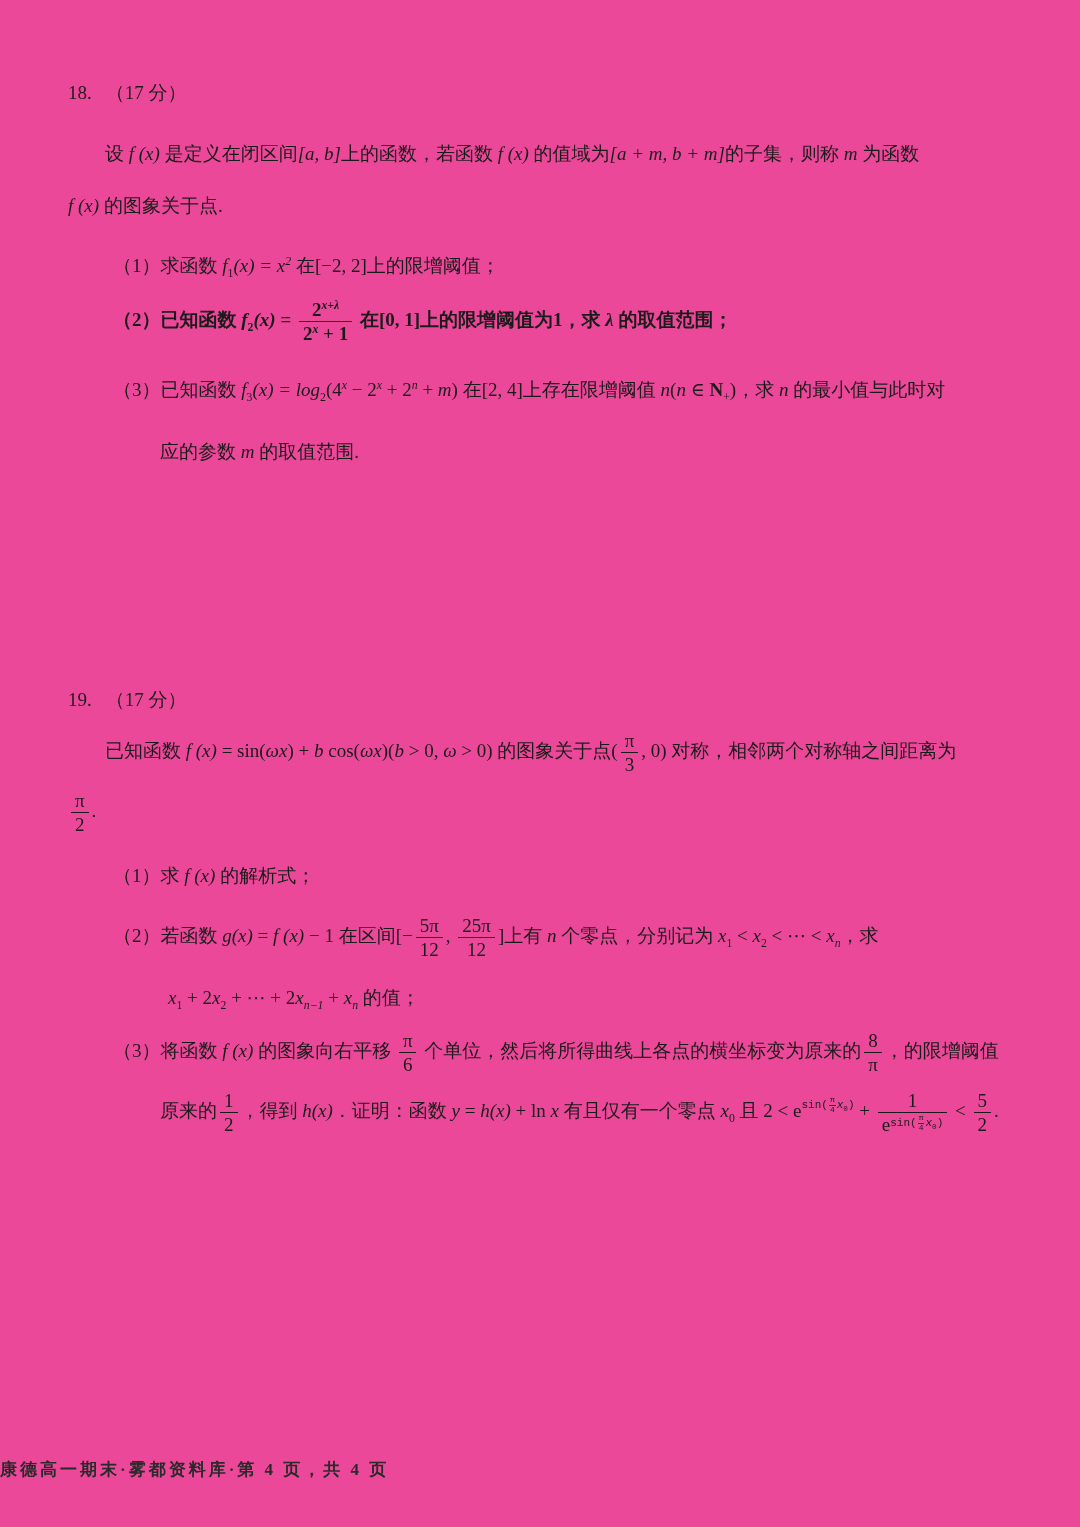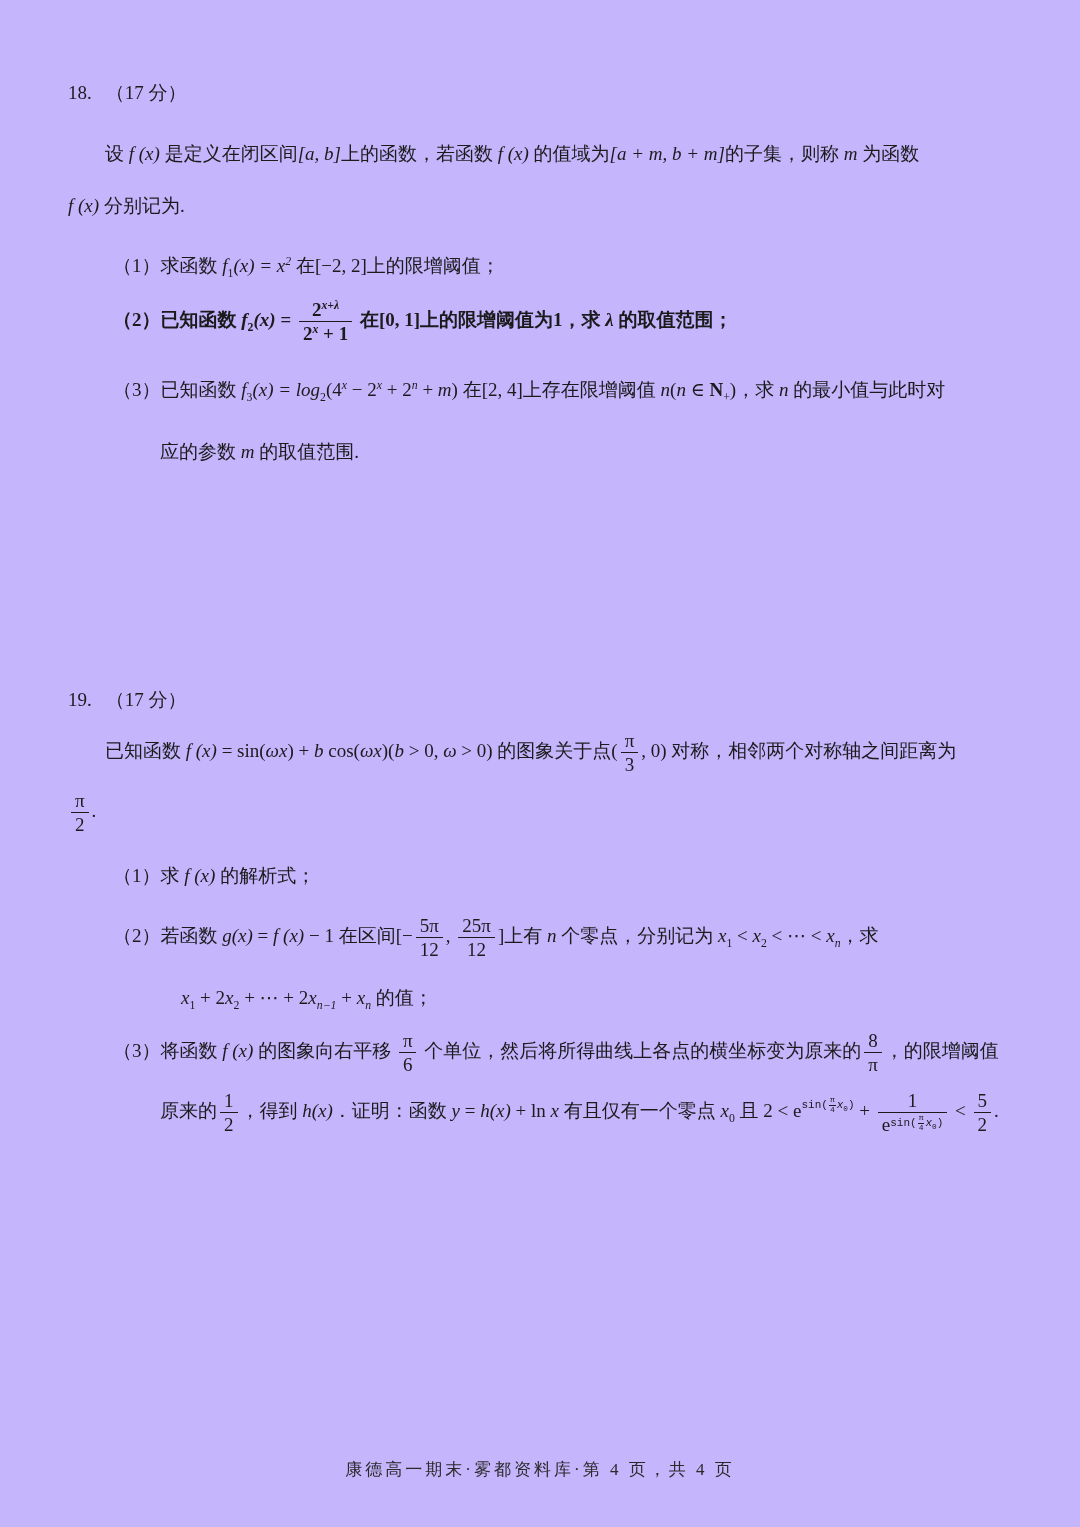--- a/index.html
+++ b/index.html
@@ -1,64 +1,64 @@
 <!DOCTYPE html>
 <html><head>
 <meta charset="utf-8">
 <style>
   html,body{margin:0;padding:0;background:#ffffff;}
-  .page{position:relative;width:1080px;height:1527px;background:#c4b5fd;
+  .page{position:relative;width:1080px;height:1527px;background:#ec4899;
         font-family:"Liberation Serif","DejaVu Serif",serif;color:#1b1b1b;overflow:hidden;}
   .line{position:absolute;white-space:nowrap;font-size:19px;line-height:1.4;}
   .it{font-style:italic;}
   .bold{font-weight:bold;}
   sup{font-size:0.62em;line-height:0;}
   sub{font-size:0.62em;line-height:0;}
   .frac{display:inline-block;vertical-align:middle;text-align:center;margin:0 3px;line-height:1.12;}
   .frac > .num{display:block;padding:0 4px 1px;border-bottom:1.3px solid #1b1b1b;}
   .frac > .den{display:block;padding:1px 4px 0;}
   .sfrac{display:inline-block;vertical-align:middle;text-align:center;margin:0 1px;line-height:1.05;font-size:8px;}
   .sfrac > .num{display:block;border-bottom:0.8px solid #1b1b1b;padding:0 1px;}
   .sfrac > .den{display:block;}
   .esup{display:inline-block;vertical-align:9px;font-size:11px;line-height:1;font-family:Liberation Mono, monospace;}
   .esup sub{font-size:0.7em;}
   .den .esup{vertical-align:5px;}
-  .footer{position:absolute;left:0;right:0;top:1458px;text-align:center;font-size:17px;
-          letter-spacing:3px;color:#2a2a2a;}
+  .footer{position:absolute;left:0;right:0;top:1458px;text-align:left;font-size:17px;
+          letter-spacing:3px;color:#2a2a2a;font-weight:bold;}
 </style>
 </head>
 <body>
 
 <div class="page">
 
   <div class="line" style="left:68px;top:80px;"><span>18.</span><span style="margin-left:14px;">（17 分）</span></div>
 
   <div class="line" style="left:105px;top:141px;"><span>设 </span><span class="it">f (x)</span><span> 是定义在闭区间</span><span class="it">[a, b]</span><span>上的函数，若函数 </span><span class="it">f (x)</span><span> 的值域为</span><span class="it">[a + m, b + m]</span><span>的子集，则称 </span><span class="it">m</span><span> 为函数</span></div>
 
-  <div class="line" style="left:68px;top:193px;"><span class="it">f (x)</span><span> 分别记为.</span></div>
+  <div class="line" style="left:68px;top:193px;"><span class="it">f (x)</span><span> 的图象关于点.</span></div>
 
   <div class="line" style="left:113px;top:253px;"><span>（1）求函数 </span><span class="it">f</span><sub>1</sub><span class="it">(x) = x</span><sup class="it">2</sup><span> 在[−2, 2]上的限增阈值；</span></div>
 
   <div class="line" style="left:113px;top:299px;font-weight:bold;"><span>（2）已知函数 </span><span class="it">f</span><sub>2</sub><span class="it">(x) = </span><span class="frac"><span class="num"><span>2</span><sup class="it">x+λ</sup></span><span class="den"><span>2</span><sup class="it">x</sup><span> + 1</span></span></span><span> 在[0, 1]上的限增阈值为1，求 </span><span class="it">λ</span><span> 的取值范围；</span></div>
 
   <div class="line" style="left:113px;top:377px;"><span>（3）已知函数 </span><span class="it">f</span><sub>3</sub><span class="it">(x) = log</span><sub>2</sub><span>(4</span><sup class="it">x</sup><span> − 2</span><sup class="it">x</sup><span> + 2</span><sup class="it">n</sup><span> + </span><span class="it">m</span><span>) 在[2, 4]上存在限增阈值 </span><span class="it">n</span><span>(</span><span class="it">n</span><span> ∈ </span><span class="bold">N</span><sub>+</sub><span>)，求 </span><span class="it">n</span><span> 的最小值与此时对</span></div>
 
   <div class="line" style="left:160px;top:439px;"><span>应的参数 </span><span class="it">m</span><span> 的取值范围.</span></div>
 
   <div class="line" style="left:68px;top:687px;"><span>19.</span><span style="margin-left:14px;">（17 分）</span></div>
 
   <div class="line" style="left:105px;top:730px;"><span>已知函数 </span><span class="it">f (x)</span><span> = sin(</span><span class="it">ωx</span><span>) + </span><span class="it">b</span><span> cos(</span><span class="it">ωx</span><span>)(</span><span class="it">b</span><span> &gt; 0, </span><span class="it">ω</span><span> &gt; 0) 的图象关于点(</span><span class="frac"><span class="num">π</span><span class="den">3</span></span><span>, 0) 对称，相邻两个对称轴之间距离为</span></div>
 
   <div class="line" style="left:68px;top:790px;"><span class="frac"><span class="num">π</span><span class="den">2</span></span><span>.</span></div>
 
   <div class="line" style="left:113px;top:863px;"><span>（1）求 </span><span class="it">f (x)</span><span> 的解析式；</span></div>
 
   <div class="line" style="left:113px;top:915px;"><span>（2）若函数 </span><span class="it">g(x)</span><span> = </span><span class="it">f (x)</span><span> − 1 在区间[−</span><span class="frac"><span class="num">5π</span><span class="den">12</span></span><span>, </span><span class="frac"><span class="num">25π</span><span class="den">12</span></span><span>]上有 </span><span class="it">n</span><span> 个零点，分别记为 </span><span class="it">x</span><sub>1</sub><span> &lt; </span><span class="it">x</span><sub>2</sub><span> &lt; ⋯ &lt; </span><span class="it">x</span><sub class="it">n</sub><span>，求</span></div>
 
-  <div class="line" style="left:181px;top:985px;"><span class="it">x</span><sub>1</sub><span> + 2</span><span class="it">x</span><sub>2</sub><span> + ⋯ + 2</span><span class="it">x</span><sub class="it">n−1</sub><span> + </span><span class="it">x</span><sub class="it">n</sub><span> 的值；</span></div>
+  <div class="line" style="left:168px;top:985px;"><span class="it">x</span><sub>1</sub><span> + 2</span><span class="it">x</span><sub>2</sub><span> + ⋯ + 2</span><span class="it">x</span><sub class="it">n−1</sub><span> + </span><span class="it">x</span><sub class="it">n</sub><span> 的值；</span></div>
 
   <div class="line" style="left:113px;top:1030px;"><span>（3）将函数 </span><span class="it">f (x)</span><span> 的图象向右平移 </span><span class="frac"><span class="num">π</span><span class="den">6</span></span><span> 个单位，然后将所得曲线上各点的横坐标变为原来的</span><span class="frac"><span class="num">8</span><span class="den">π</span></span><span>，的限增阈值</span></div>
 
   <div class="line" style="left:160px;top:1090px;"><span>原来的</span><span class="frac"><span class="num">1</span><span class="den">2</span></span><span>，得到 </span><span class="it">h(x)</span><span>．证明：函数 </span><span class="it">y</span><span> = </span><span class="it">h(x)</span><span> + ln </span><span class="it">x</span><span> 有且仅有一个零点 </span><span class="it">x</span><sub>0</sub><span> 且 2 &lt; e</span><sup class="esup"><span>sin(</span><span class="sfrac"><span class="num">π</span><span class="den">4</span></span><span class="it">x</span><sub>0</sub><span>)</span></sup><span> + </span><span class="frac"><span class="num">1</span><span class="den"><span>e</span><sup class="esup"><span>sin(</span><span class="sfrac"><span class="num">π</span><span class="den">4</span></span><span class="it">x</span><sub>0</sub><span>)</span></sup></span></span><span> &lt; </span><span class="frac"><span class="num">5</span><span class="den">2</span></span><span>.</span></div>
 
   <div class="footer"><span>康德高一期末·雾都资料库·第 4 页，共 4 页</span></div>
 
 </div>
 
 </body></html>

